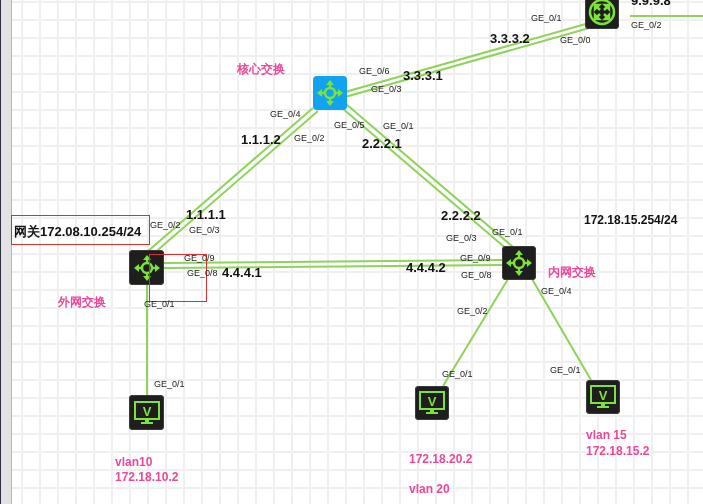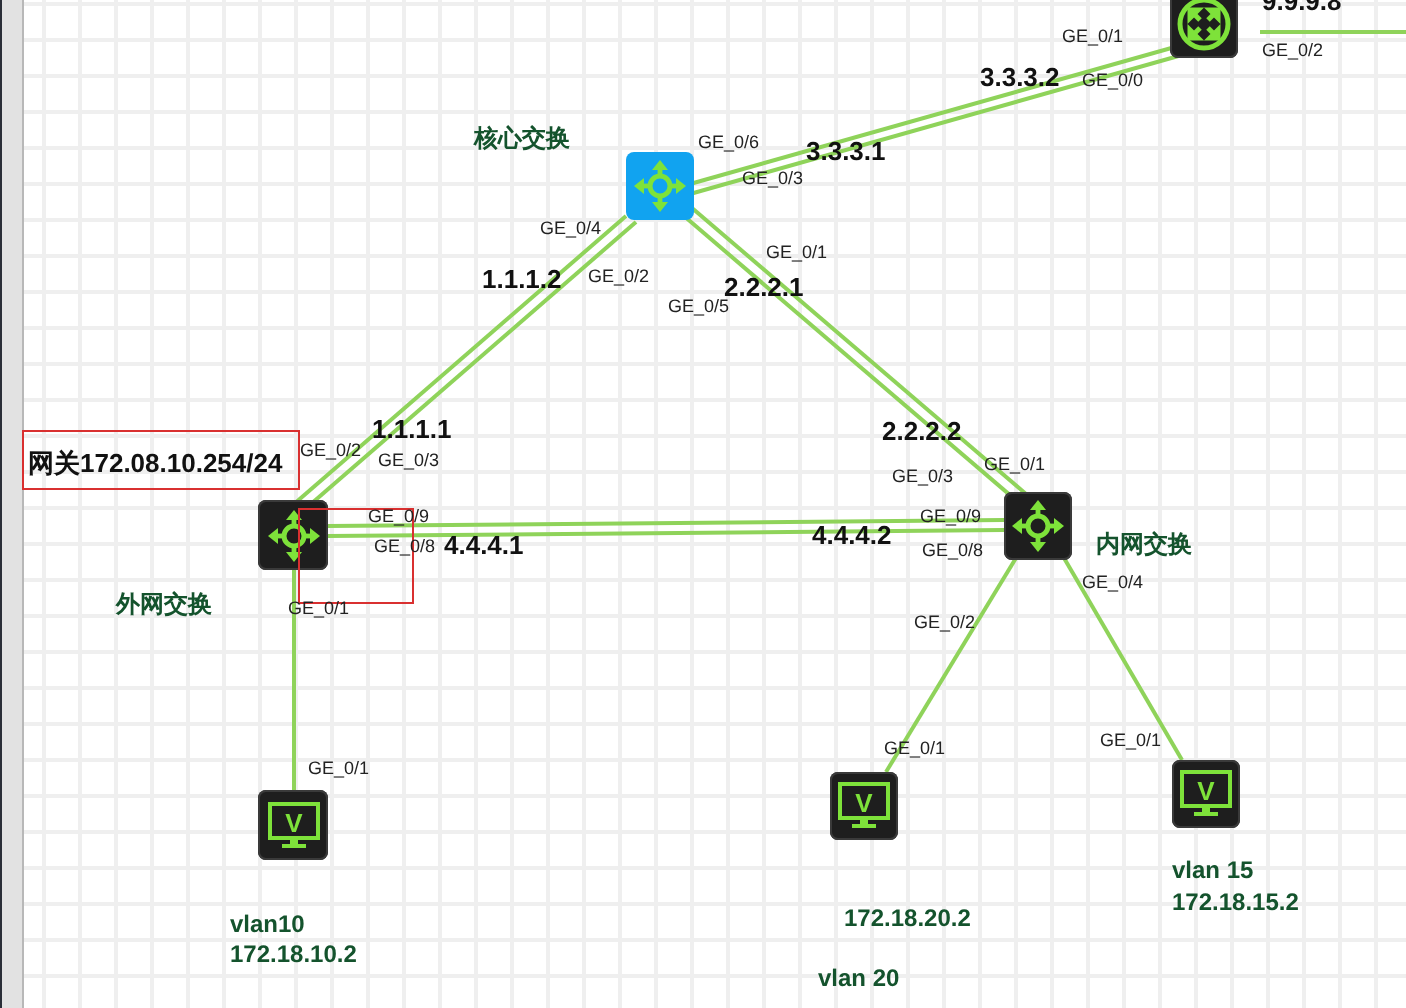--- a/index.html
+++ b/index.html
@@ -16,21 +16,21 @@
     background-image:
       linear-gradient(to right, #efefef 2px, transparent 2px),
       linear-gradient(to bottom, #efefef 2px, transparent 2px);
     background-size:18px 18px;
     background-position:9px 1px;
   }
   svg.links { position:absolute; left:0; top:0; width:703px; height:504px; }
   .lbl { position:absolute; white-space:nowrap; color:#111; }
   .port { font-size:9px; color:#222; }
   .ip { font-size:13px; font-weight:bold; color:#111; }
-  .name { font-size:12px; font-weight:bold; color:#14532d; }
+  .name { font-size:12px; font-weight:bold; color:#ec4899; }
   .note { font-size:12px; font-weight:bold; color:#111; line-height:15px; }
   .dev {
     position:absolute; width:36px; height:36px; border-radius:4px;
     background:#1e1e1e; display:flex; align-items:center; justify-content:center;
     box-shadow: inset 0 0 0 1px #3a3a3a;
   }
   .dev.core { background:#11a3f0; box-shadow:none; }
   .redbox { position:absolute; border:1px solid #d93030; }
 </style>
 </head>
@@ -89,45 +89,45 @@
         <line x1="21" y1="21" x2="17" y2="17"></line>
       <polygon points="8,8 12,8 8,12"></polygon>
         <polygon points="22,8 18,8 22,12"></polygon>
       <polygon points="8,22 12,22 8,18"></polygon>
         <polygon points="22,22 18,22 22,18"></polygon>
     </g>
   </svg>
 </div>
 <div class="lbl ip" style="left:631px;top:-7px;">9.9.9.8</div>
 <div class="lbl port" style="left:531px;top:13px;">GE_0/1</div>
-<div class="lbl port" style="left:541px;top:35px;">GE_0/0</div>
+<div class="lbl port" style="left:560px;top:35px;">GE_0/0</div>
 <div class="lbl port" style="left:631px;top:20px;">GE_0/2</div>
 <div class="lbl ip" style="left:490px;top:31px;">3.3.3.2</div>
 
 <div class="dev core" style="left:313px;top:76px;width:34px;height:34px;">
   <svg width="28" height="28" viewBox="0 0 28 28">
     <circle cx="14" cy="14" r="5" fill="none" stroke="#7ee23a" stroke-width="2.5"></circle>
     <g fill="#7ee23a">
       <polygon points="14,1 10,6 18,6"></polygon>
         <polygon points="14,27 10,22 18,22"></polygon>
       <polygon points="1,14 6,10 6,18"></polygon>
         <polygon points="27,14 22,10 22,18"></polygon>
       <rect x="12.8" y="5" width="2.4" height="4"></rect>
         <rect x="12.8" y="19" width="2.4" height="4"></rect>
       <rect x="5" y="12.8" width="4" height="2.4"></rect>
         <rect x="19" y="12.8" width="4" height="2.4"></rect>
     </g>
   </svg>
 </div>
 <div class="lbl name" style="left:237px;top:61px;">核心交换</div>
-<div class="lbl port" style="left:349px;top:66px;">GE_0/6</div>
+<div class="lbl port" style="left:359px;top:66px;">GE_0/6</div>
 <div class="lbl port" style="left:371px;top:84px;">GE_0/3</div>
 <div class="lbl ip" style="left:403px;top:68px;">3.3.3.1</div>
 <div class="lbl port" style="left:270px;top:109px;">GE_0/4</div>
-<div class="lbl port" style="left:334px;top:120px;margin-top:28px;">GE_0/5</div>
+<div class="lbl port" style="left:334px;top:120px;">GE_0/5</div>
 <div class="lbl port" style="left:383px;top:121px;">GE_0/1</div>
 <div class="lbl ip" style="left:241px;top:132px;">1.1.1.2</div>
 <div class="lbl port" style="left:294px;top:133px;">GE_0/2</div>
 <div class="lbl ip" style="left:362px;top:136px;">2.2.2.1</div>
 
 <div class="redbox" style="left:11px;top:215px;width:137px;height:28px;"></div>
 <div class="lbl ip" style="left:14px;top:223px;font-size:13px;">网关172.08.10.254/24</div>
 <div class="lbl ip" style="left:186px;top:207px;">1.1.1.1</div>
 <div class="lbl port" style="left:150px;top:220px;">GE_0/2</div>
 <div class="lbl port" style="left:189px;top:225px;">GE_0/3</div>
@@ -148,20 +148,21 @@
   </svg>
 </div>
 <div class="redbox" style="left:149px;top:254px;width:56px;height:46px;"></div>
 <div class="lbl port" style="left:184px;top:253px;">GE_0/9</div>
 <div class="lbl port" style="left:187px;top:268px;">GE_0/8</div>
 <div class="lbl ip" style="left:222px;top:265px;">4.4.4.1</div>
 <div class="lbl name" style="left:58px;top:294px;">外网交换</div>
 <div class="lbl port" style="left:144px;top:299px;">GE_0/1</div>
 
 <div class="lbl note" style="left:542px;top:213px;">
+  <div style="padding-left:42px;">172.18.15.254/24</div>
 </div>
 <div class="lbl ip" style="left:441px;top:208px;">2.2.2.2</div>
 <div class="lbl port" style="left:446px;top:233px;">GE_0/3</div>
 <div class="lbl port" style="left:492px;top:227px;">GE_0/1</div>
 <div class="lbl port" style="left:460px;top:253px;">GE_0/9</div>
 <div class="lbl ip" style="left:406px;top:260px;">4.4.4.2</div>
 <div class="lbl port" style="left:461px;top:270px;">GE_0/8</div>
 
 <div class="dev" style="left:502px;top:246px;width:34px;height:34px;">
   <svg width="28" height="28" viewBox="0 0 28 28">
@@ -197,21 +198,21 @@
 <div class="lbl port" style="left:442px;top:369px;">GE_0/1</div>
 <div class="dev" style="left:415px;top:386px;width:34px;height:34px;">
   <svg width="28" height="28" viewBox="0 0 28 28">
     <rect x="2" y="3" width="24" height="17" fill="none" stroke="#7ee23a" stroke-width="2"></rect>
     <text x="14" y="17" text-anchor="middle" font-family="Liberation Sans, sans-serif" font-weight="bold" font-size="13" fill="#7ee23a">V</text>
     <rect x="12" y="20" width="4" height="3" fill="#7ee23a"></rect>
     <rect x="8" y="23" width="12" height="2" fill="#7ee23a"></rect>
   </svg>
 </div>
 <div class="lbl name" style="left:409px;top:436px;margin-top:46px;">vlan 20</div>
-<div class="lbl name" style="left:409px;top:452px;margin-left:13px;">172.18.20.2</div>
+<div class="lbl name" style="left:409px;top:452px;">172.18.20.2</div>
 
 <div class="lbl port" style="left:550px;top:365px;">GE_0/1</div>
 <div class="dev" style="left:586px;top:380px;width:34px;height:34px;">
   <svg width="28" height="28" viewBox="0 0 28 28">
     <rect x="2" y="3" width="24" height="17" fill="none" stroke="#7ee23a" stroke-width="2"></rect>
     <text x="14" y="17" text-anchor="middle" font-family="Liberation Sans, sans-serif" font-weight="bold" font-size="13" fill="#7ee23a">V</text>
     <rect x="12" y="20" width="4" height="3" fill="#7ee23a"></rect>
     <rect x="8" y="23" width="12" height="2" fill="#7ee23a"></rect>
   </svg>
 </div>

